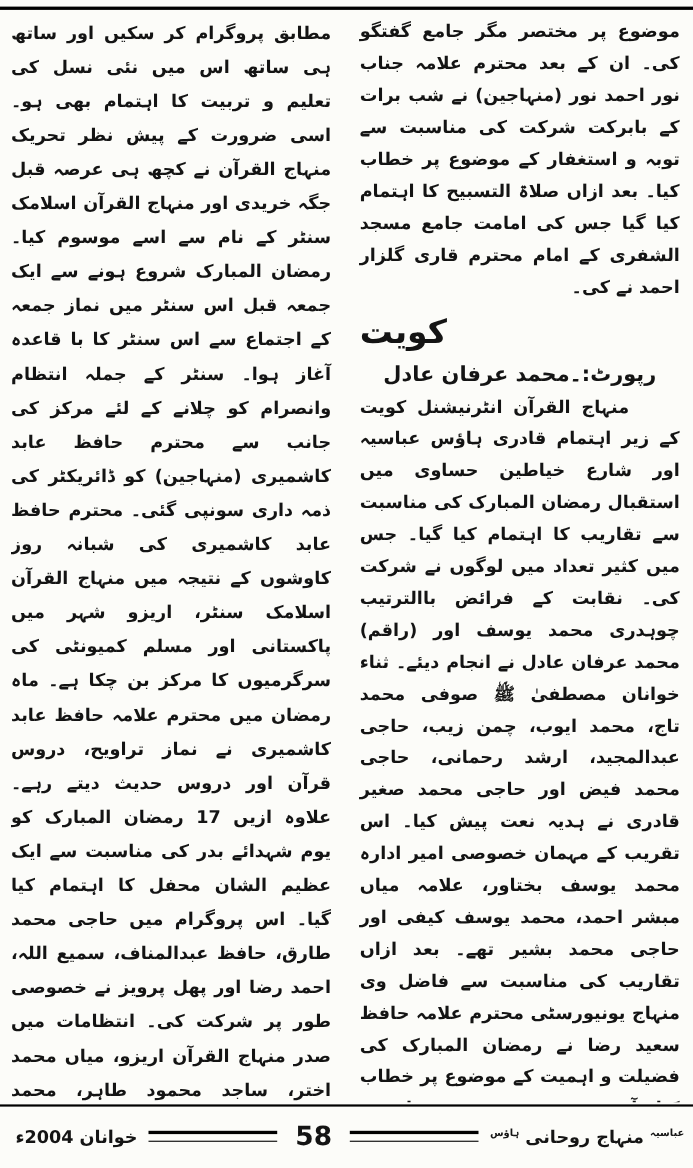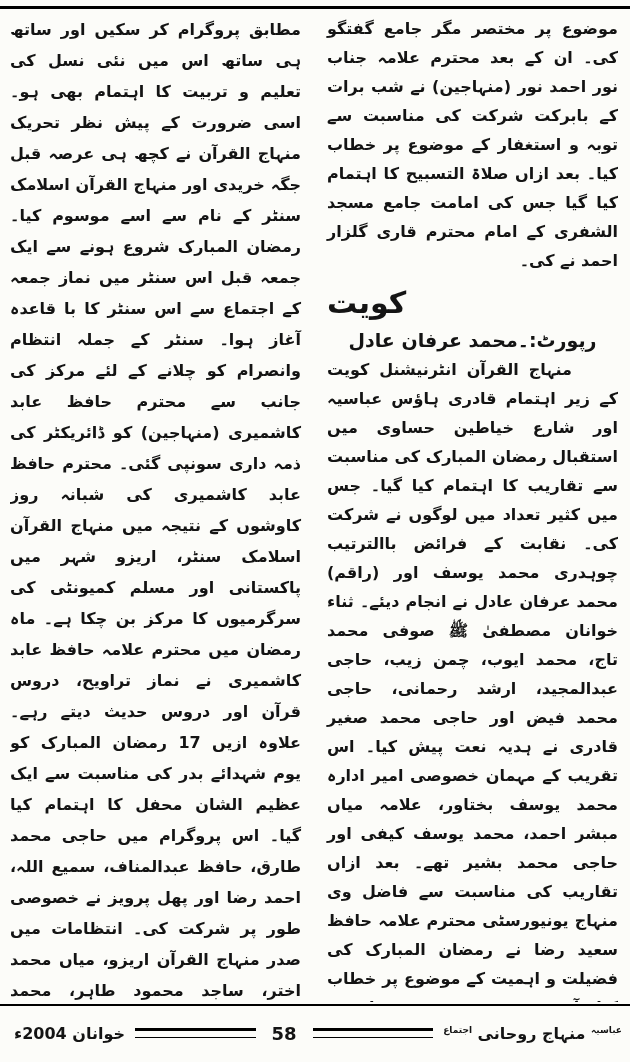--- a/index.html
+++ b/index.html
@@ -59,21 +59,21 @@
     font-size:16px;
     direction:rtl;
   }
   .brand .small{font-size:9px;vertical-align:super;font-weight:bold;}
   .dline{
     flex:1;height:6px;
     border-top:3px solid #000;
     border-bottom:1px solid #000;
   }
   .page-number{
-    font-weight:bold;font-size:18px;direction:ltr;padding:0 6px;
+    font-weight:bold;font-size:24px;direction:ltr;padding:0 6px;
     font-family:"DejaVu Sans", sans-serif;
   }
   .footer-date{
     white-space:nowrap;font-weight:bold;font-size:16px;direction:rtl;
   }
 </style>
 </head>
 <body>
 
 <div class="page">
@@ -99,21 +99,21 @@
     </div>
 
   </div>
 
   <div class="footer-rule"></div>
 
   <div class="footer-row">
     <div class="brand">
       <span class="small">عباسیہ</span>
       <span>منہاج روحانی</span>
-      <span class="small">اجتماع</span>
+      <span class="small">ہاؤس</span>
     </div>
     <div class="dline"></div>
     <div class="page-number">58</div>
     <div class="dline"></div>
     <div class="footer-date">خوانان 2004ء</div>
   </div>
 
 </div>
 
 </body></html>

